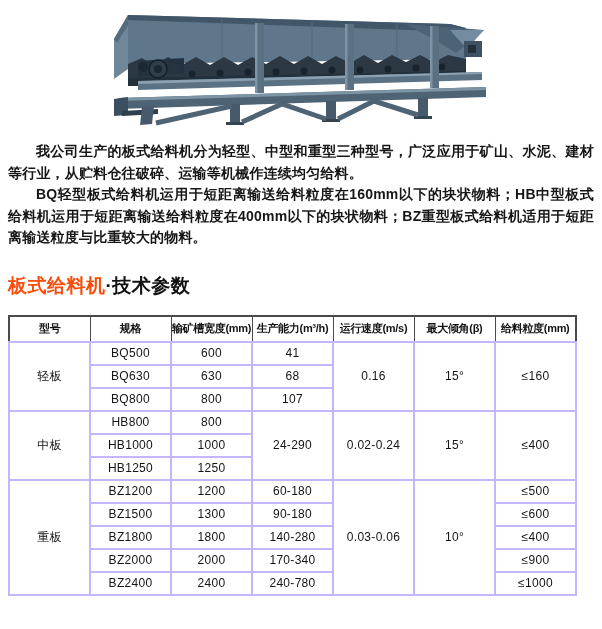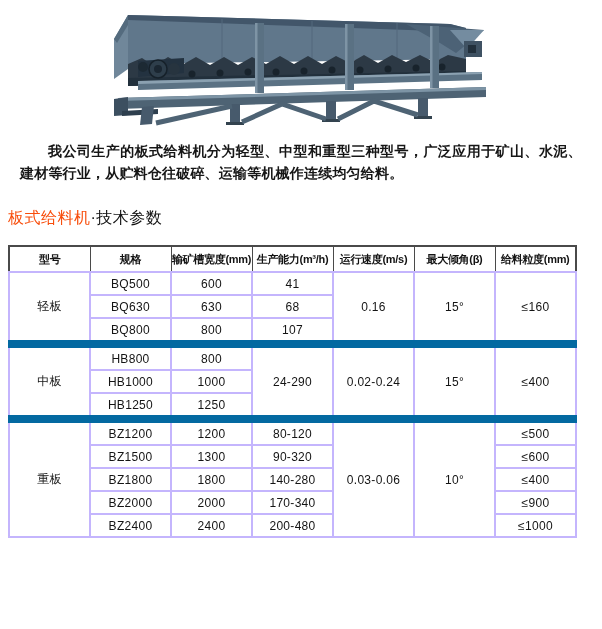--- a/index.html
+++ b/index.html
@@ -3,44 +3,44 @@
 <meta charset="utf-8">
 <style>
   html,body{margin:0;padding:0;background:#ffffff;}
   .page{
     position:relative;width:602px;height:629px;background:#ffffff;overflow:hidden;
     font-family:"Liberation Sans","DejaVu Sans",sans-serif;color:#1b1b1b;
   }
   .photo-wrap{width:378px;height:124px;margin:3px auto 0 auto;}
   .intro{margin:14px 8px 0 8px;}
   .intro p{
-    margin:12px;text-indent:2em;font-size:14px;line-height:21.5px;
+    margin:0;text-indent:2em;font-size:14px;line-height:21.5px;
     font-weight:600;color:#161616;text-align:justify;letter-spacing:0.2px;
   }
   .section-title{
-    margin:24px 8px 0 8px;font-size:16px;font-weight:400;letter-spacing:0.5px;
+    margin:24px 8px 0 8px;font-size:19px;font-weight:700;letter-spacing:0.5px;
   }
   .section-title .hl{color:#f84d0b;}
   .section-title .rest{color:#111111;}
   table.specs{
     border-collapse:collapse;table-layout:fixed;margin:16px 0 0 8px;
     width:567px;border:2px solid #4a4a4a;
   }
   table.specs col{width:81px;}
   table.specs th{
     border:1px solid #4a4a4a;height:24px;padding:0;
     font-size:11px;font-weight:700;letter-spacing:-0.3px;white-space:nowrap;
     text-align:center;vertical-align:middle;color:#141414;
   }
   table.specs td{
     border:2px solid #c4b5fd;height:21px;padding:0;
     font-size:12px;font-weight:400;text-align:center;vertical-align:middle;color:#141414;
     letter-spacing:0.3px;
   }
-  table.specs td.gs{border-top:8px solid #0369a1;}
+  table.specs td.gs{border-top:2px solid #0369a1;}
 </style>
 </head>
 <body>
 
 <div class="page">
 
   <div class="photo-wrap">
     <svg viewBox="0 0 378 124" width="378" height="124" role="img" aria-label="板式给料机产品照片">
 
       <polygon points="2,36 16,12 16,66 2,76" fill="#70879a"></polygon>
@@ -106,20 +106,21 @@
       <rect x="302" y="113" width="18" height="3" fill="#33434f"></rect>
 
       <path d="M44,120 L120,103" stroke="#4e6374" stroke-width="5" fill="none"></path>
       <path d="M130,119 L170,101 214,116" stroke="#4e6374" stroke-width="5" fill="none"></path>
       <path d="M226,116 L262,98 306,112" stroke="#4e6374" stroke-width="5" fill="none"></path>
     </svg>
   </div>
 
   <div class="intro">
     <p>我公司生产的板式给料机分为轻型、中型和重型三种型号，广泛应用于矿山、水泥、建材等行业，从贮料仓往破碎、运输等机械作连续均匀给料。</p>
+    <p>BQ轻型板式给料机运用于短距离输送给料粒度在160mm以下的块状物料；HB中型板式给料机运用于短距离输送给料粒度在400mm以下的块状物料；BZ重型板式给料机适用于短距离输送粒度与比重较大的物料。</p>
   </div>
 
   <div class="section-title">
     <span class="hl">板式给料机</span><span class="rest">·技术参数</span>
   </div>
 
   <table class="specs">
     <colgroup>
       <col>
         <col>
@@ -174,45 +175,45 @@
           <td>1000</td>
         </tr>
         <tr>
           <td>HB1250</td>
           <td>1250</td>
         </tr>
         <tr>
           <td rowspan="5" class="gs">重板</td>
           <td class="gs">BZ1200</td>
           <td class="gs">1200</td>
-          <td class="gs">80-120</td>
+          <td class="gs">60-180</td>
           <td rowspan="5" class="gs">0.03-0.06</td>
           <td rowspan="5" class="gs">10°</td>
           <td class="gs">≤500</td>
         </tr>
         <tr>
           <td>BZ1500</td>
           <td>1300</td>
-          <td>90-320</td>
+          <td>90-180</td>
           <td>≤600</td>
         </tr>
         <tr>
           <td>BZ1800</td>
           <td>1800</td>
           <td>140-280</td>
           <td>≤400</td>
         </tr>
         <tr>
           <td>BZ2000</td>
           <td>2000</td>
           <td>170-340</td>
           <td>≤900</td>
         </tr>
         <tr>
           <td>BZ2400</td>
           <td>2400</td>
-          <td>200-480</td>
+          <td>240-780</td>
           <td>≤1000</td>
         </tr>
       </tbody>
   </table>
 
 </div>
 
 </body></html>

